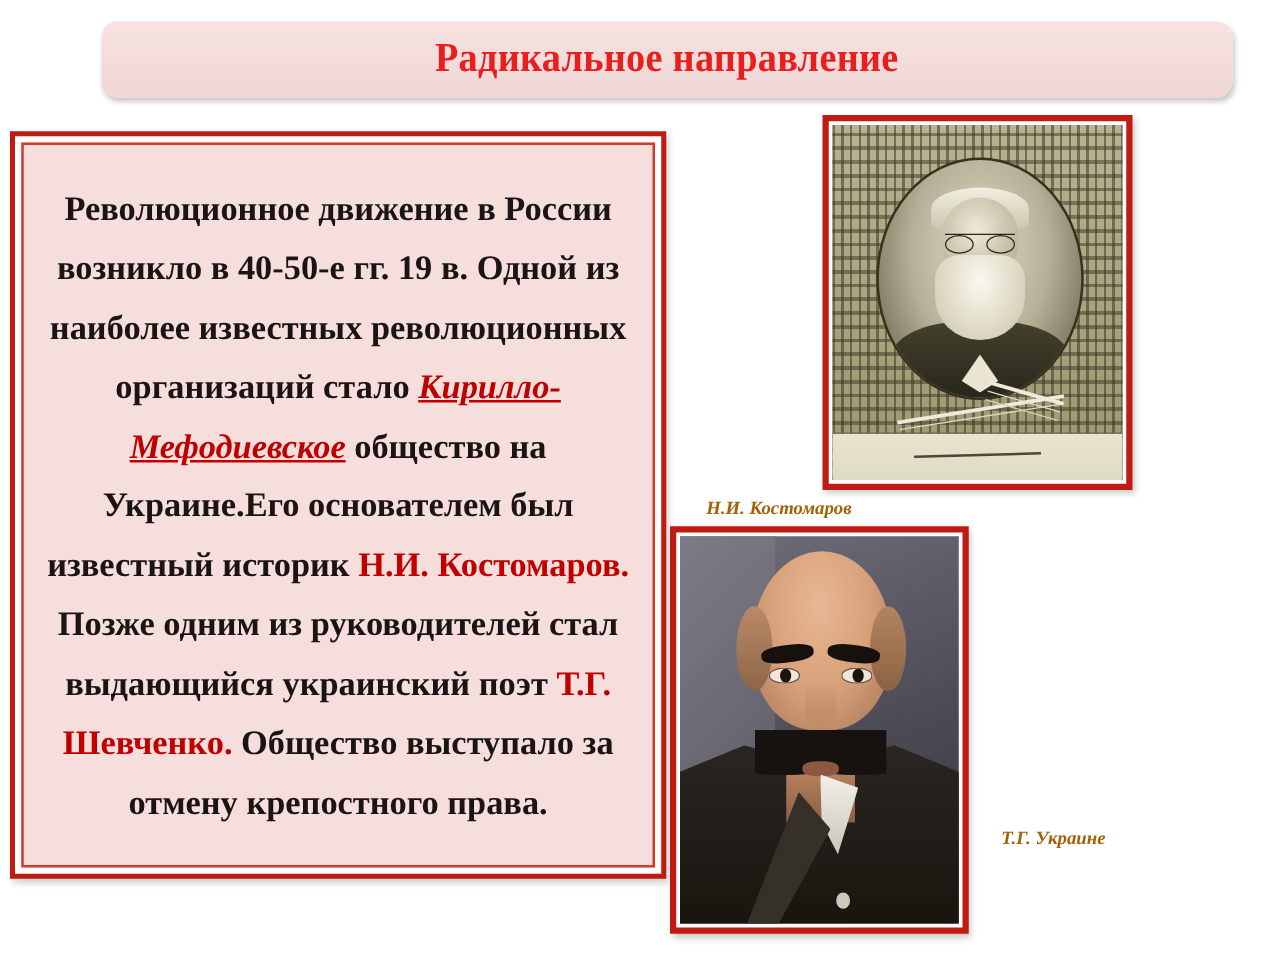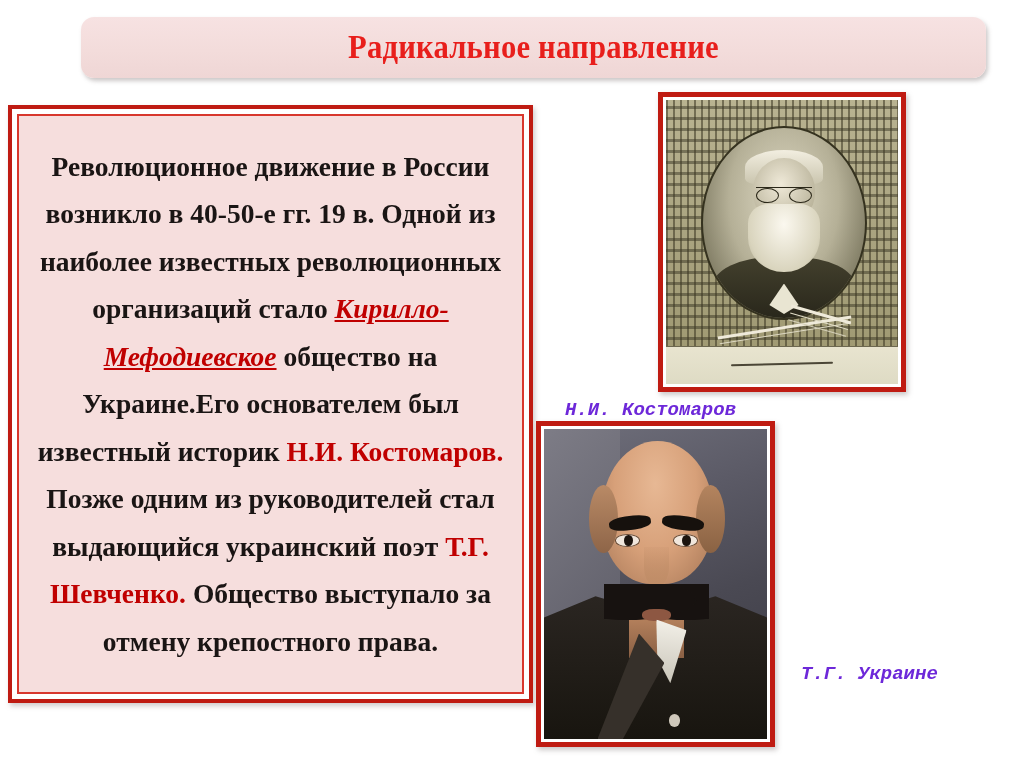--- a/index.html
+++ b/index.html
@@ -251,26 +251,26 @@
     clip-path:polygon(62% 0,100% 28%,38% 100%,0 100%);
   }
   #art-shevchenko .btn{
     position:absolute;left:56%;bottom:4%;width:5%;height:4%;
     border-radius:50%;background:#cfc8bb;
   }
 
   
   .caption{
     position:absolute;
-    color:#6d28d9;
+    color:#a16207;
     font-weight:bold;
     font-style:italic;
-    font-size:19px;
+    font-size:15px;
     white-space:nowrap;
-    font-family:Liberation Mono, monospace;
+    font-family:Liberation Serif, serif;
   }
   #caption-kostomarov{ left:565px; top:399px; }
   #caption-shevchenko{ left:801px; top:663px; }
 </style>
 </head>
 <body>
 
 <div id="title-bar">
   <div id="title-text">Радикальное направление</div>
 </div>

